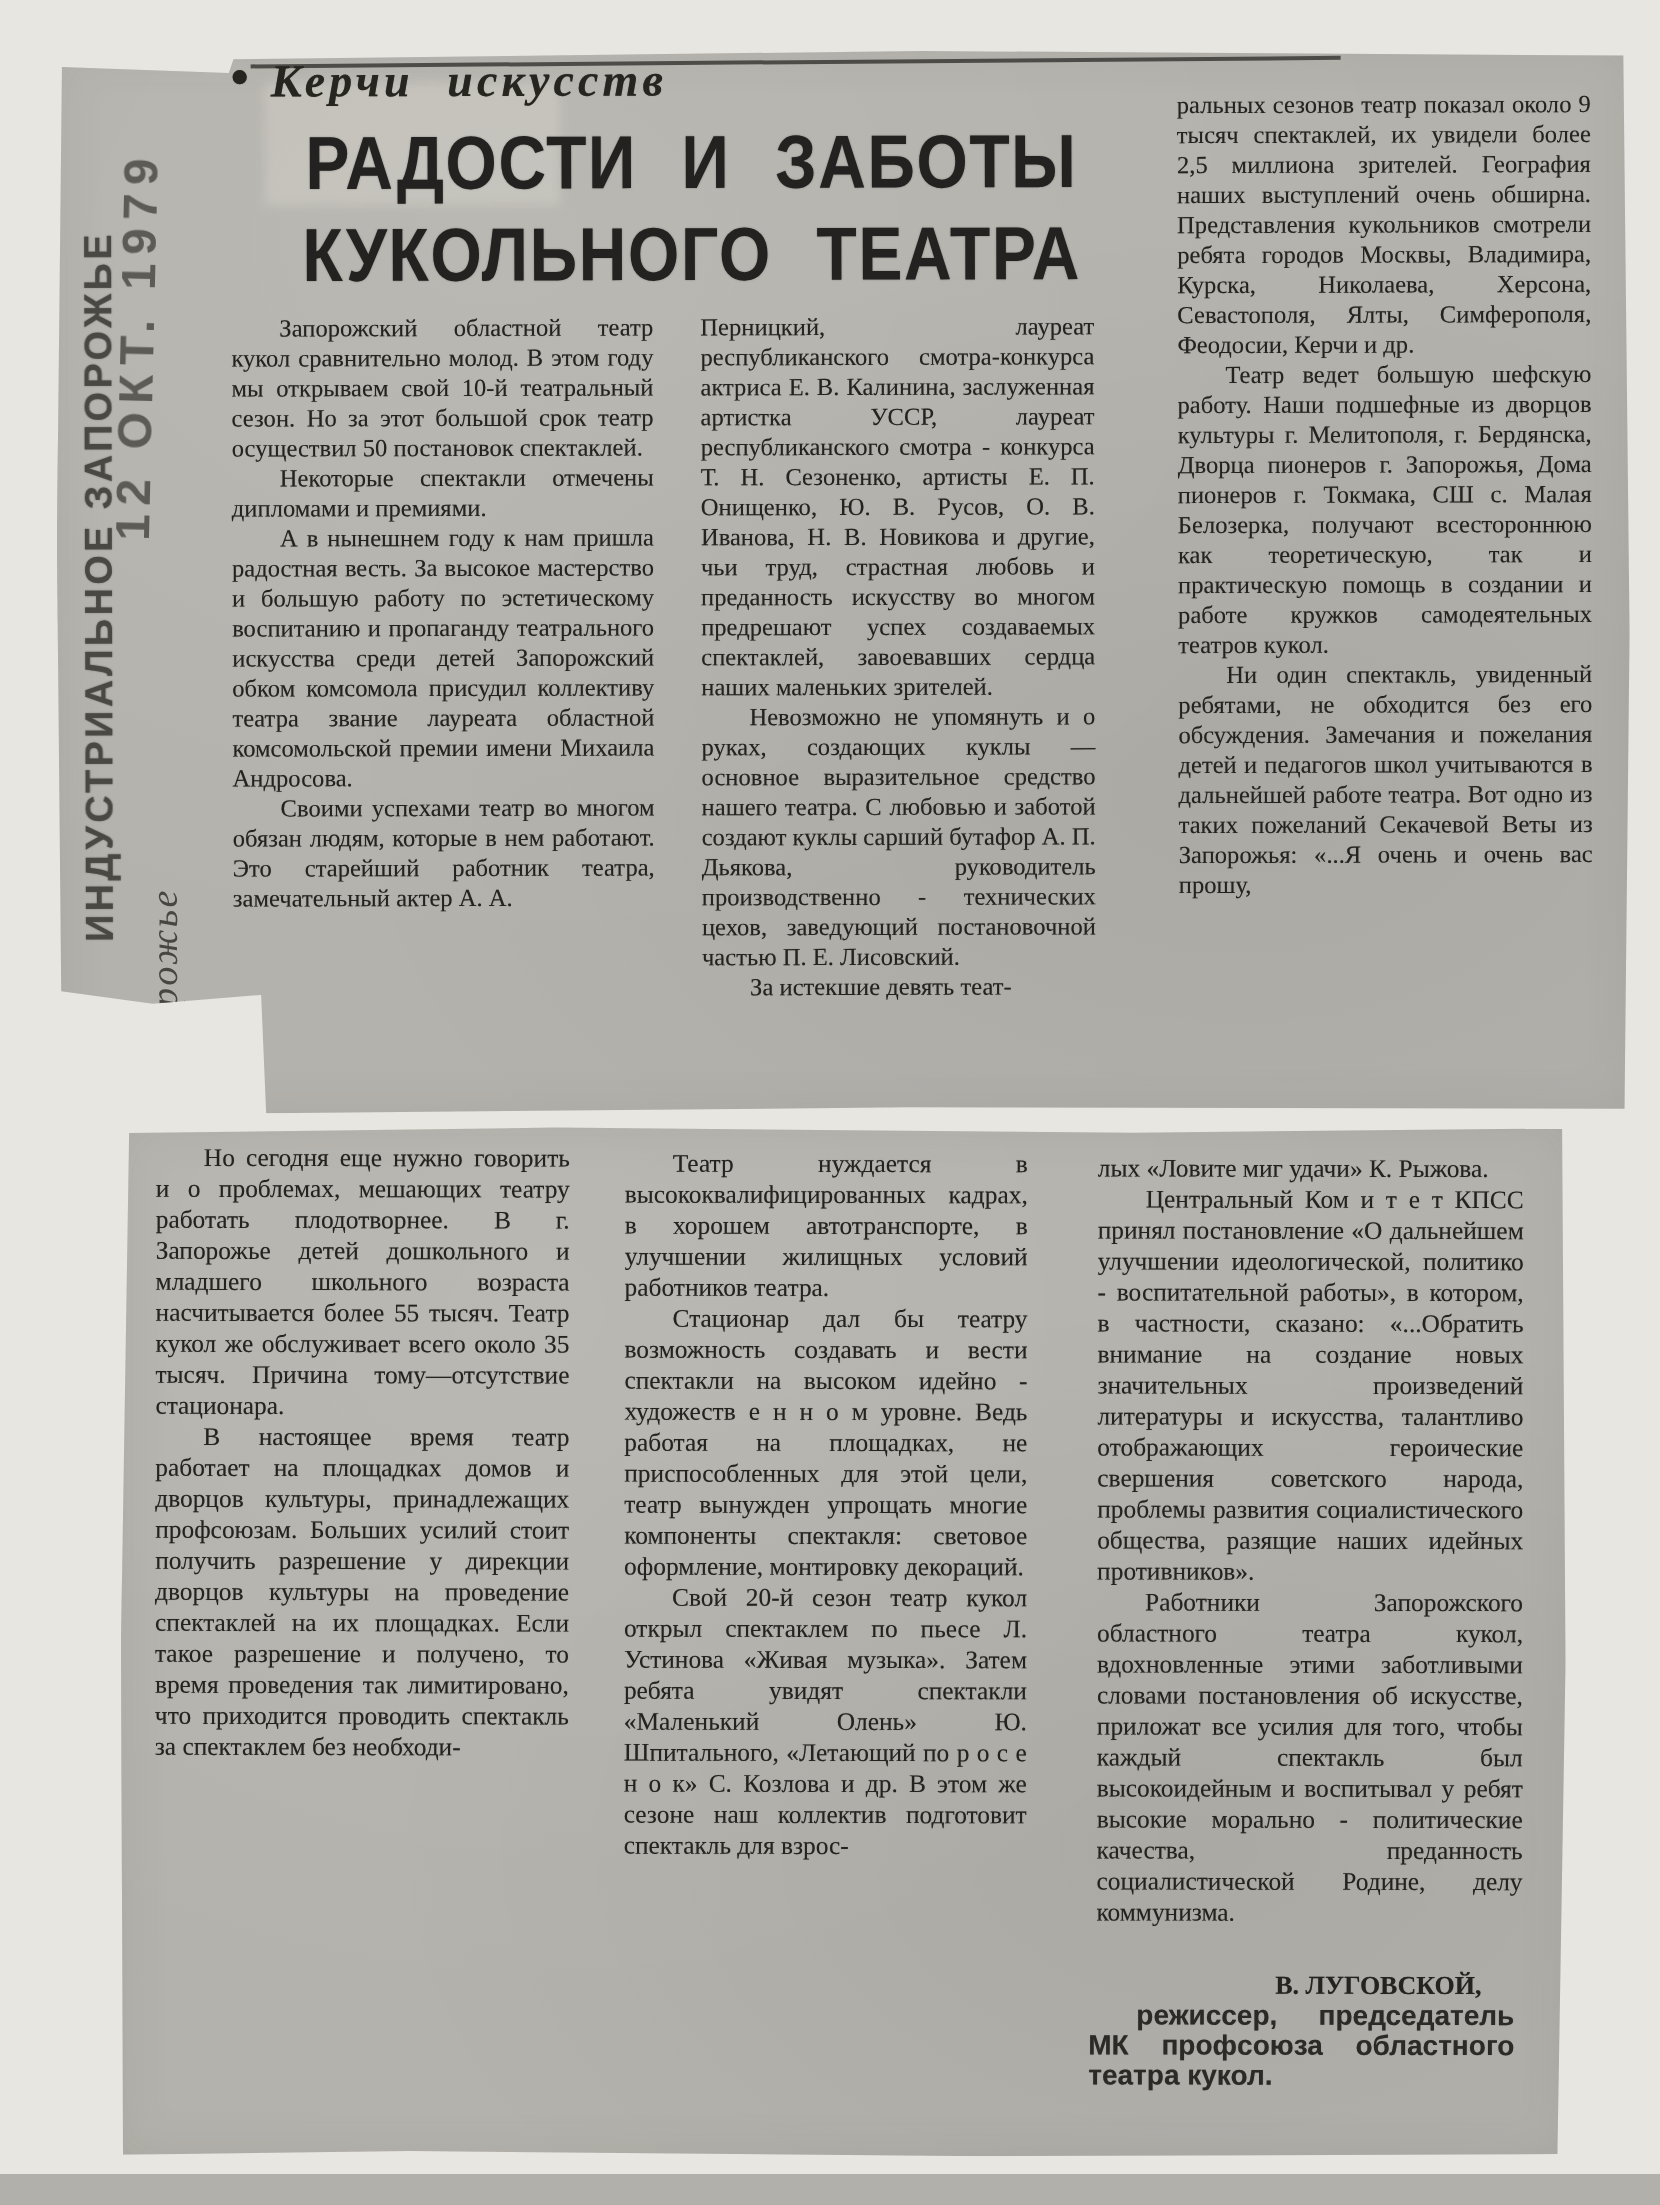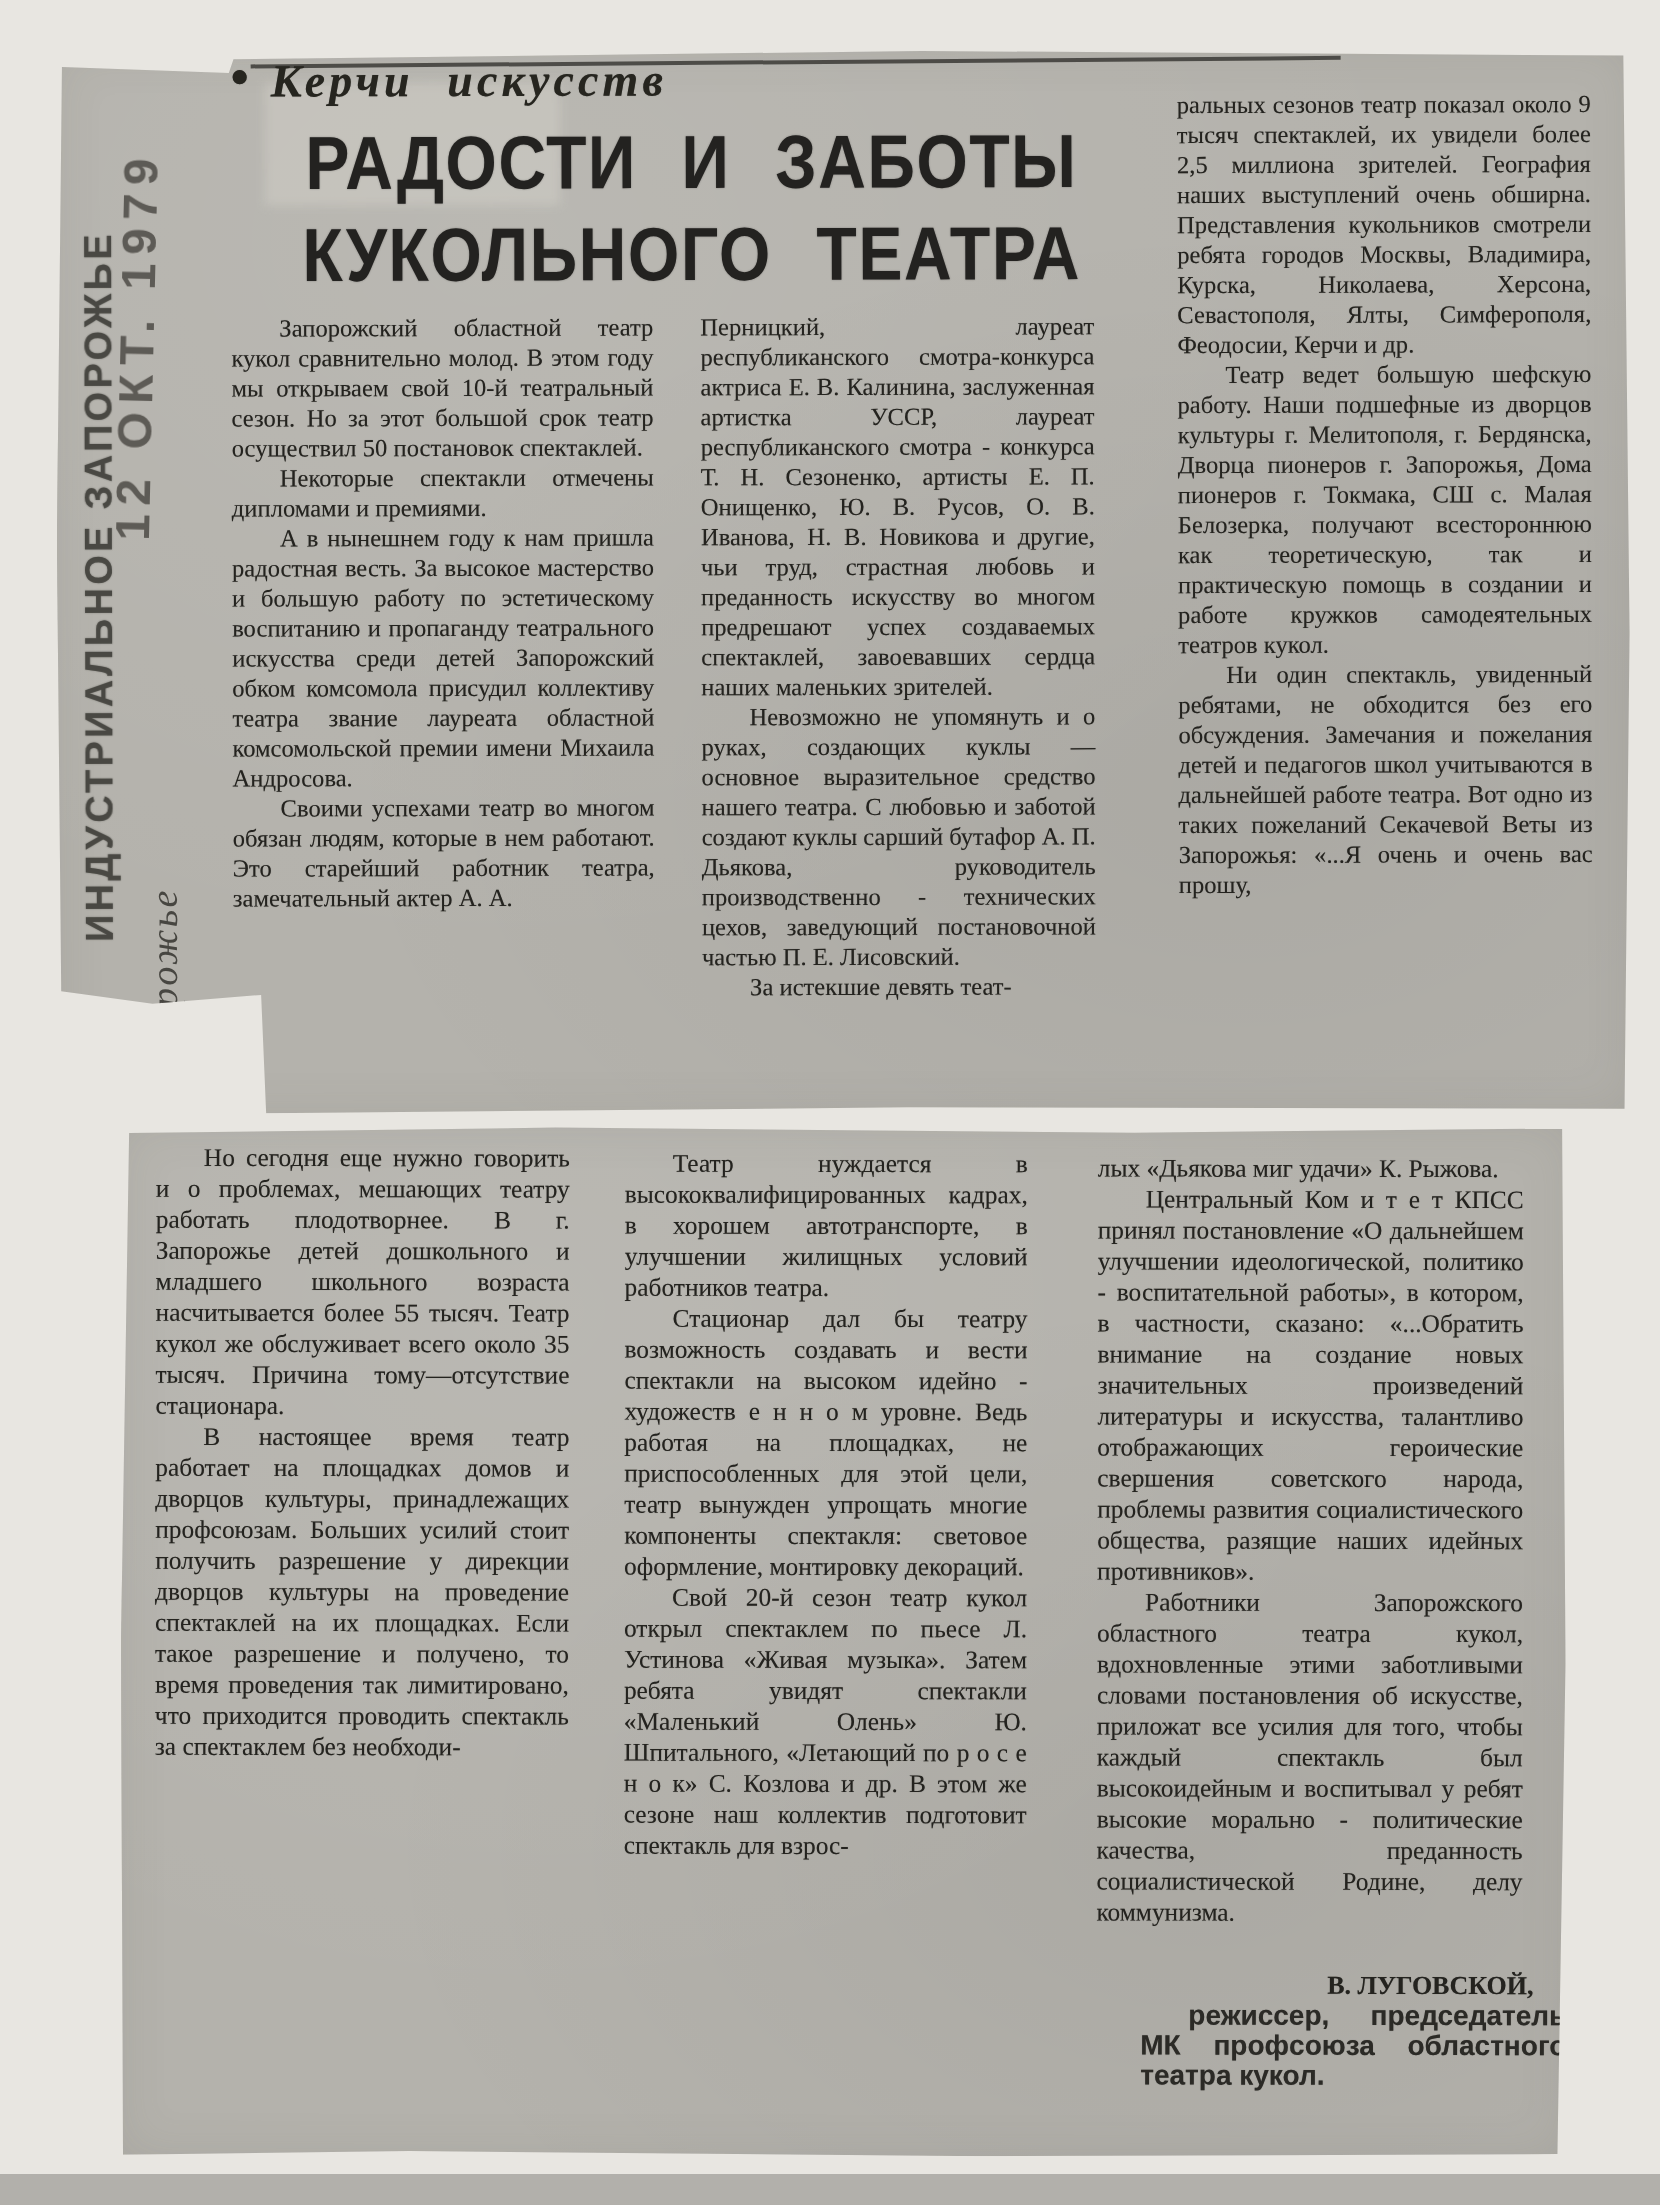--- a/index.html
+++ b/index.html
@@ -124,25 +124,25 @@
       <p>В настоящее время театр работает на площадках домов и дворцов культуры, принадлежащих профсоюзам. Больших усилий стоит получить разрешение у дирекции дворцов культуры на проведение спектаклей на их площадках. Если такое разрешение и получено, то время проведения так лимитировано, что приходится проводить спектакль за спектаклем без необходи-</p>
     </div>
 
   <div class="col" style="left:503px;top:23px;width:403px;">
       <p>Театр нуждается в высококвалифицированных кадрах, в хорошем автотранспорте, в улучшении жилищных условий работников театра.</p>
       <p>Стационар дал бы театру возможность создавать и вести спектакли на высоком идейно - художеств е н н о м уровне. Ведь работая на площадках, не приспособленных для этой цели, театр вынужден упрощать многие компоненты спектакля: световое оформление, монтировку декораций.</p>
       <p>Свой 20-й сезон театр кукол открыл спектаклем по пьесе Л. Устинова «Живая музыка». Затем ребята увидят спектакли «Маленький Олень» Ю. Шпитального, «Летающий по р о с е н о к» С. Козлова и др. В этом же сезоне наш коллектив подготовит спектакль для взрос-</p>
     </div>
 
   <div class="col" style="left:976px;top:27px;width:426px;">
-  <p class="flush">лых «Дьякова миг удачи» К. Рыжова.</p>
+  <p class="flush">лых «Ловите миг удачи» К. Рыжова.</p>
       <p>Центральный Ком и т е т КПСС принял постановление «О дальнейшем улучшении идеологической, политико - воспитательной работы», в котором, в частности, сказано: «...Обратить внимание на создание новых значительных произведений литературы и искусства, талантливо отображающих героические свершения советского народа, проблемы развития социалистического общества, разящие наших идейных противников».</p>
       <p>Работники Запорожского областного театра кукол, вдохновленные этими заботливыми словами постановления об искусстве, приложат все усилия для того, чтобы каждый спектакль был высокоидейным и воспитывал у ребят высокие морально - политические качества, преданность социалистической Родине, делу коммунизма.</p>
     </div>
 
-  <div class="col" style="left:1020px;top:844px;width:426px;">
+  <div class="col" style="left:968px;top:844px;width:426px;">
     <p class="sig-name">В. ЛУГОВСКОЙ,</p>
     <p class="sig-role">режиссер, председатель МК профсоюза областного театра кукол.</p>
   </div>
 </div>
 
 <div class="scan-band"></div>
 
 
 </body></html>

